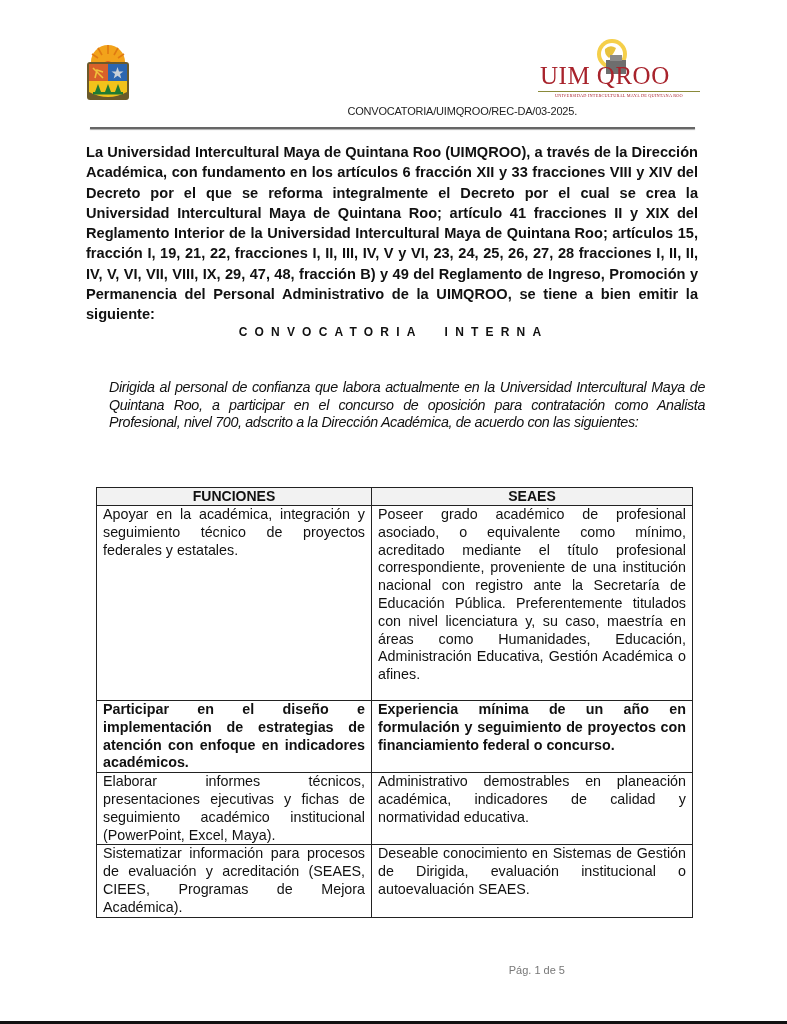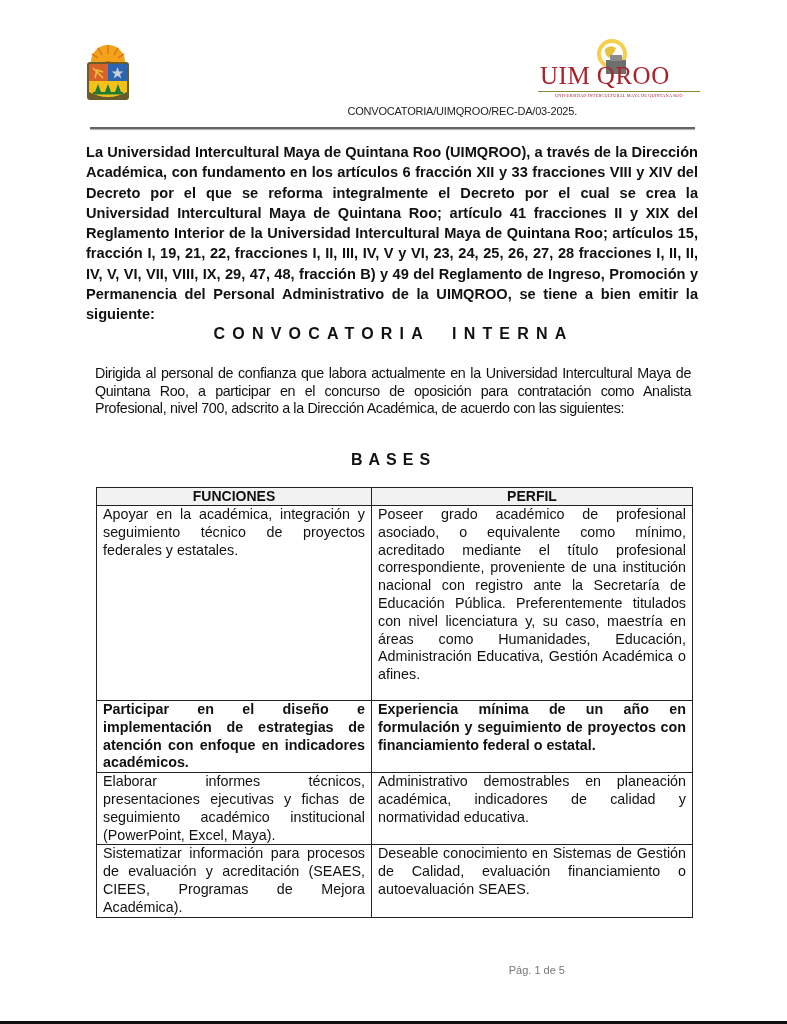--- a/index.html
+++ b/index.html
@@ -8,21 +8,21 @@
 
   .state-logo { position: absolute; left: 83px; top: 42px; width: 50px; height: 62px; }
   .uni-logo { position: absolute; left: 538px; top: 36px; width: 162px; height: 62px; }
   .uni-logo .wordmark { position: absolute; left: 2px; top: 26px; font-family: "Liberation Serif", serif; font-size: 25px; color: #a8232c; letter-spacing: 0.5px; white-space: nowrap; }
   .uni-logo .subline { position: absolute; left: 0; top: 55px; width: 162px; border-top: 1px solid #8a8a3a; font-size: 4.3px; color: #a8232c; text-align: center; white-space: nowrap; letter-spacing: 0.2px; padding-top: 1px; font-family: "Liberation Serif", serif; }
 
   .ref { position: absolute; right: 93px; top: 105px; font-size: 11px; color: #222; letter-spacing: -0.2px; }
   .header-rule { position: absolute; left: 90px; top: 127px; width: 605px; height: 2px; background: #666; box-shadow: 0 1px 1px #aaa; }
 
   .intro { position: absolute; left: 86px; top: 142px; width: 612px; font-size: 14.6px; line-height: 20.3px; text-align: justify; color: #111; font-weight: bold; }
-  .title { position: absolute; left: 0; width: 787px; text-align: center; font-weight: bold; font-size: 16px; letter-spacing: 7.2px; color: #111; }
+  .title { position: absolute; left: 0; width: 787px; text-align: center; font-weight: bold; font-size: 12px; letter-spacing: 7.2px; color: #111; }
   .title.convocatoria { top: 325px; }
   .title.bases { top: 451px; letter-spacing: 6px; }
   .title .gap { display: inline-block; width: 22px; }
 
   .lead { position: absolute; left: 95px; top: 365px; width: 596px; font-size: 14.3px; line-height: 17.6px; text-align: justify; letter-spacing: -0.35px; color: #111; }
 
   table.bases-table { position: absolute; left: 96px; top: 487px; width: 597px; border-collapse: collapse; font-size: 14.3px; line-height: 17.8px; color: #111; padding-left: 20px; }
   table.bases-table th, table.bases-table td { border: 1.3px solid #222; padding: 0 6px 0 6px; vertical-align: top; text-align: justify; }
   table.bases-table th { background: #f2f2f2; font-weight: bold; text-align: center; font-size: 14px; height: 17px; line-height: 17px; }
   table.bases-table td.left { width: 262px; }
@@ -75,46 +75,45 @@
 
   <div class="ref">CONVOCATORIA/UIMQROO/REC-DA/03-2025.</div>
   <div class="header-rule"></div>
 
   <p class="intro" style="margin:0;">La Universidad Intercultural Maya de Quintana Roo (UIMQROO), a través de la Dirección Académica, con fundamento en los artículos 6 fracción XII y 33 fracciones VIII y XIV del Decreto por el que se reforma integralmente el Decreto por el cual se crea la Universidad Intercultural Maya de Quintana Roo; artículo 41 fracciones II y XIX del Reglamento Interior de la Universidad Intercultural Maya de Quintana Roo; artículos 15, fracción I, 19, 21, 22, fracciones I, II, III, IV, V y VI, 23, 24, 25, 26, 27, 28 fracciones I, II, II, IV, V, VI, VII, VIII, IX, 29, 47, 48, fracción B) y 49 del Reglamento de Ingreso, Promoción y Permanencia del Personal Administrativo de la UIMQROO, se tiene a bien emitir la siguiente:</p>
 
   <div class="title convocatoria">
     <span>CONVOCATORIA</span><span class="gap"></span><span>INTERNA</span>
   </div>
 
-  <p class="lead" style="margin:0;">Dirigida al personal de confianza que labora actualmente en la Universidad Intercultural Maya de Quintana Roo, a participar en el concurso de oposición para contratación como Analista Profesional, nivel 700, adscrito a la Dirección Académica, de acuerdo con las siguientes:</p>
+  <p class="lead" style="margin:14px;font-style:italic;">Dirigida al personal de confianza que labora actualmente en la Universidad Intercultural Maya de Quintana Roo, a participar en el concurso de oposición para contratación como Analista Profesional, nivel 700, adscrito a la Dirección Académica, de acuerdo con las siguientes:</p>
 
-  <div class="title bases">BASES</div>
 
   <table class="bases-table">
     <thead>
       <tr>
         <th>FUNCIONES</th>
-        <th>PERFIL</th>
+        <th>SEAES</th>
       </tr>
     </thead>
     <tbody>
       <tr class="r1">
         <td class="left">Apoyar en la académica, integración y seguimiento técnico de proyectos federales y estatales.</td>
         <td>Poseer grado académico de profesional asociado, o equivalente como mínimo, acreditado mediante el título profesional correspondiente, proveniente de una institución nacional con registro ante la Secretaría de Educación Pública. Preferentemente titulados con nivel licenciatura y, su caso, maestría en áreas como Humanidades, Educación, Administración Educativa, Gestión Académica o afines.</td>
       </tr>
       <tr class="r2">
         <td class="left">Participar en el diseño e implementación de estrategias de atención con enfoque en indicadores académicos.</td>
-        <td>Experiencia mínima de un año en formulación y seguimiento de proyectos con financiamiento federal o estatal.</td>
+        <td>Experiencia mínima de un año en formulación y seguimiento de proyectos con financiamiento federal o concurso.</td>
       </tr>
       <tr class="r3">
         <td class="left">Elaborar informes técnicos, presentaciones ejecutivas y fichas de seguimiento académico institucional (PowerPoint, Excel, Maya).</td>
         <td>Administrativo demostrables en planeación académica, indicadores de calidad y normatividad educativa.</td>
       </tr>
       <tr class="r4">
         <td class="left">Sistematizar información para procesos de evaluación y acreditación (SEAES, CIEES, Programas de Mejora Académica).</td>
-        <td>Deseable conocimiento en Sistemas de Gestión de Calidad, evaluación financiamiento o autoevaluación SEAES.</td>
+        <td>Deseable conocimiento en Sistemas de Gestión de Dirigida, evaluación institucional o autoevaluación SEAES.</td>
       </tr>
     </tbody>
   </table>
 
   <div class="page-num">Pág. 1 de 5</div>
   <div class="bottom-bar"></div>
 </div>
 
 </body></html>

